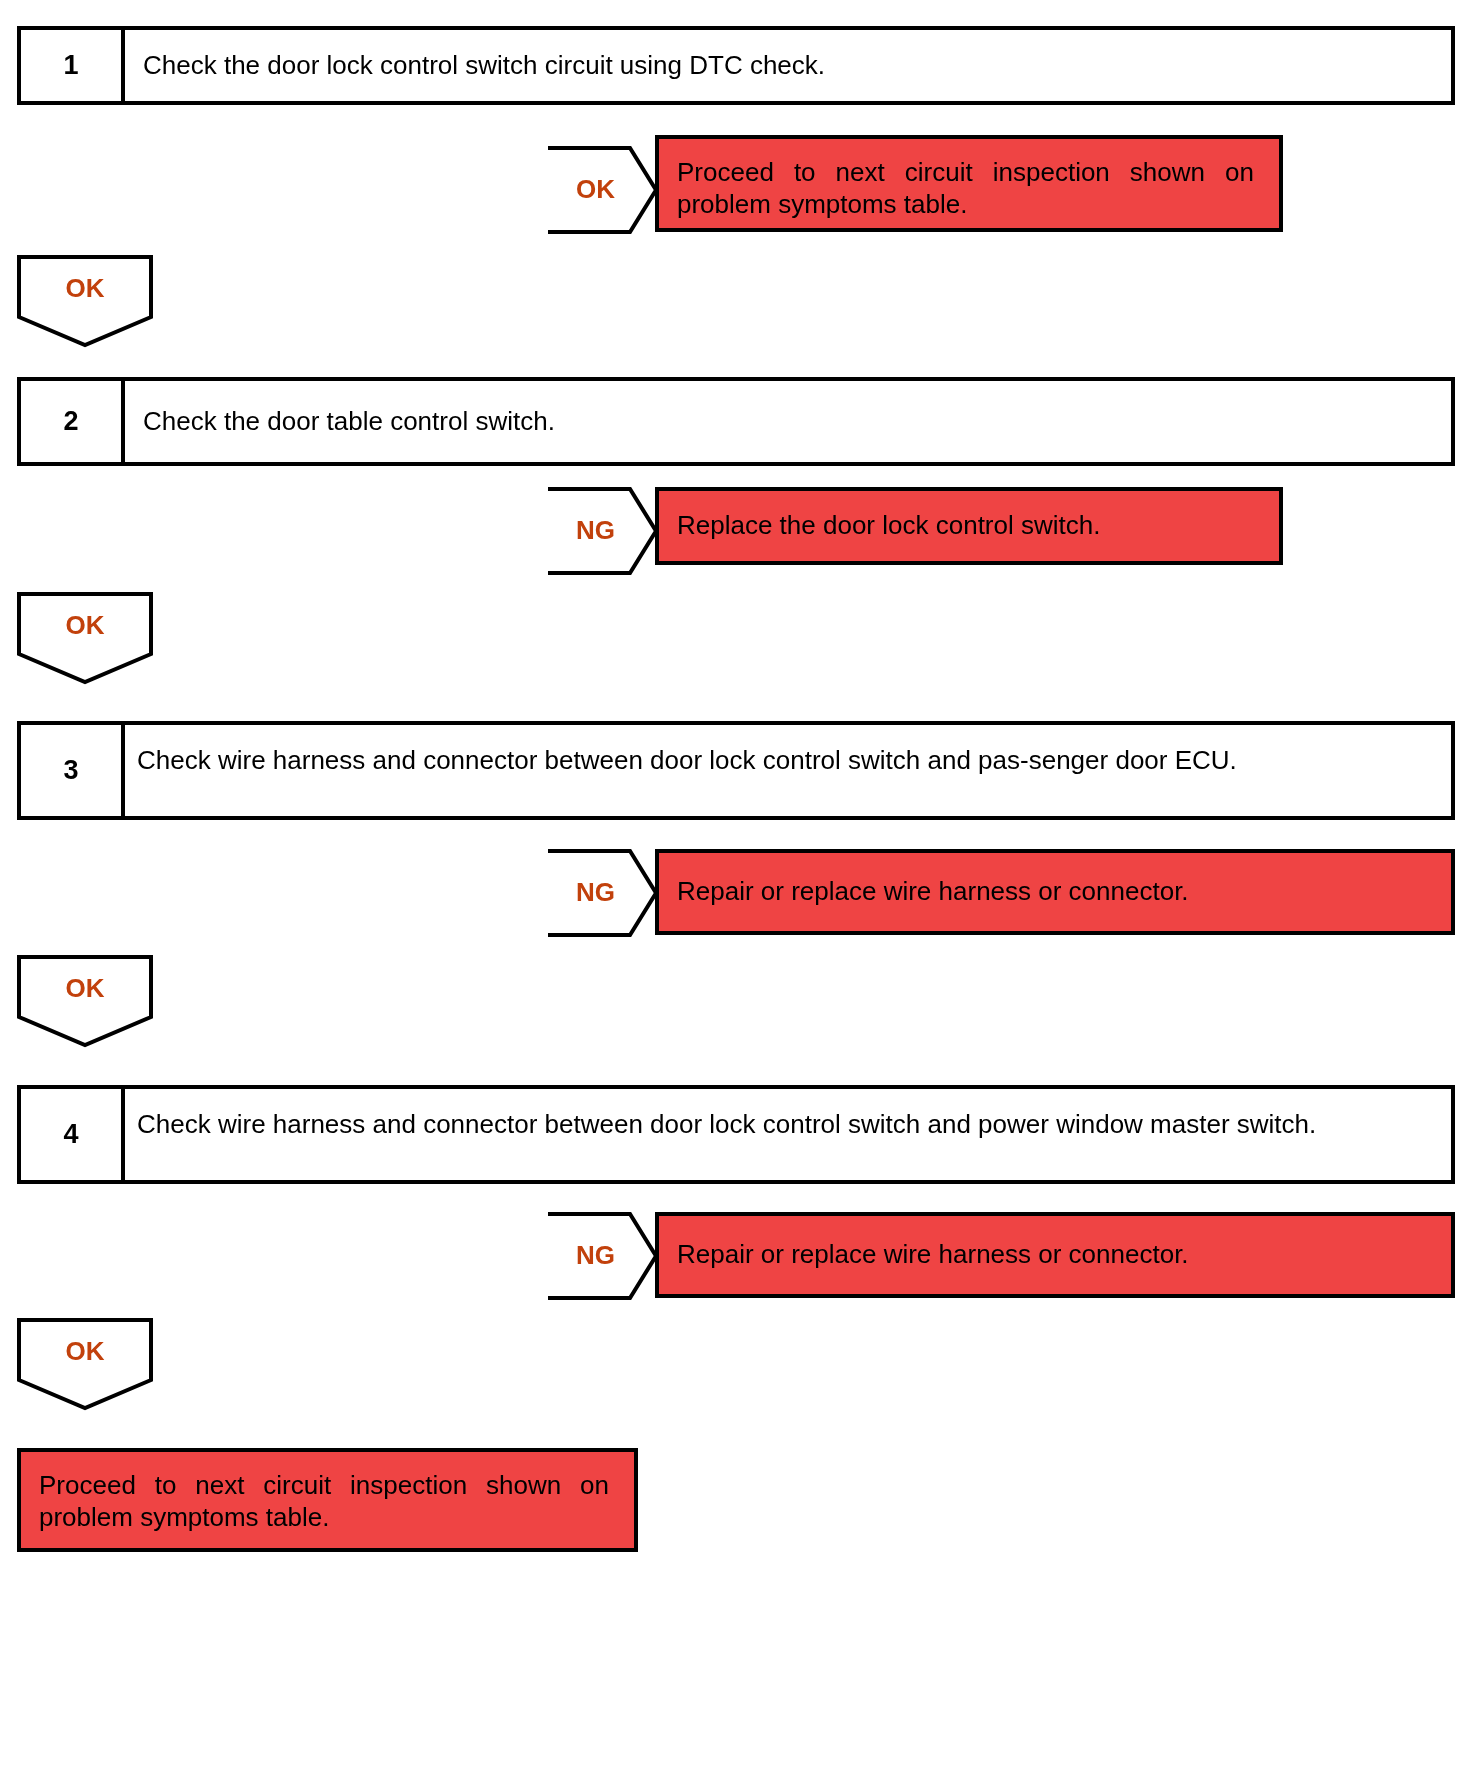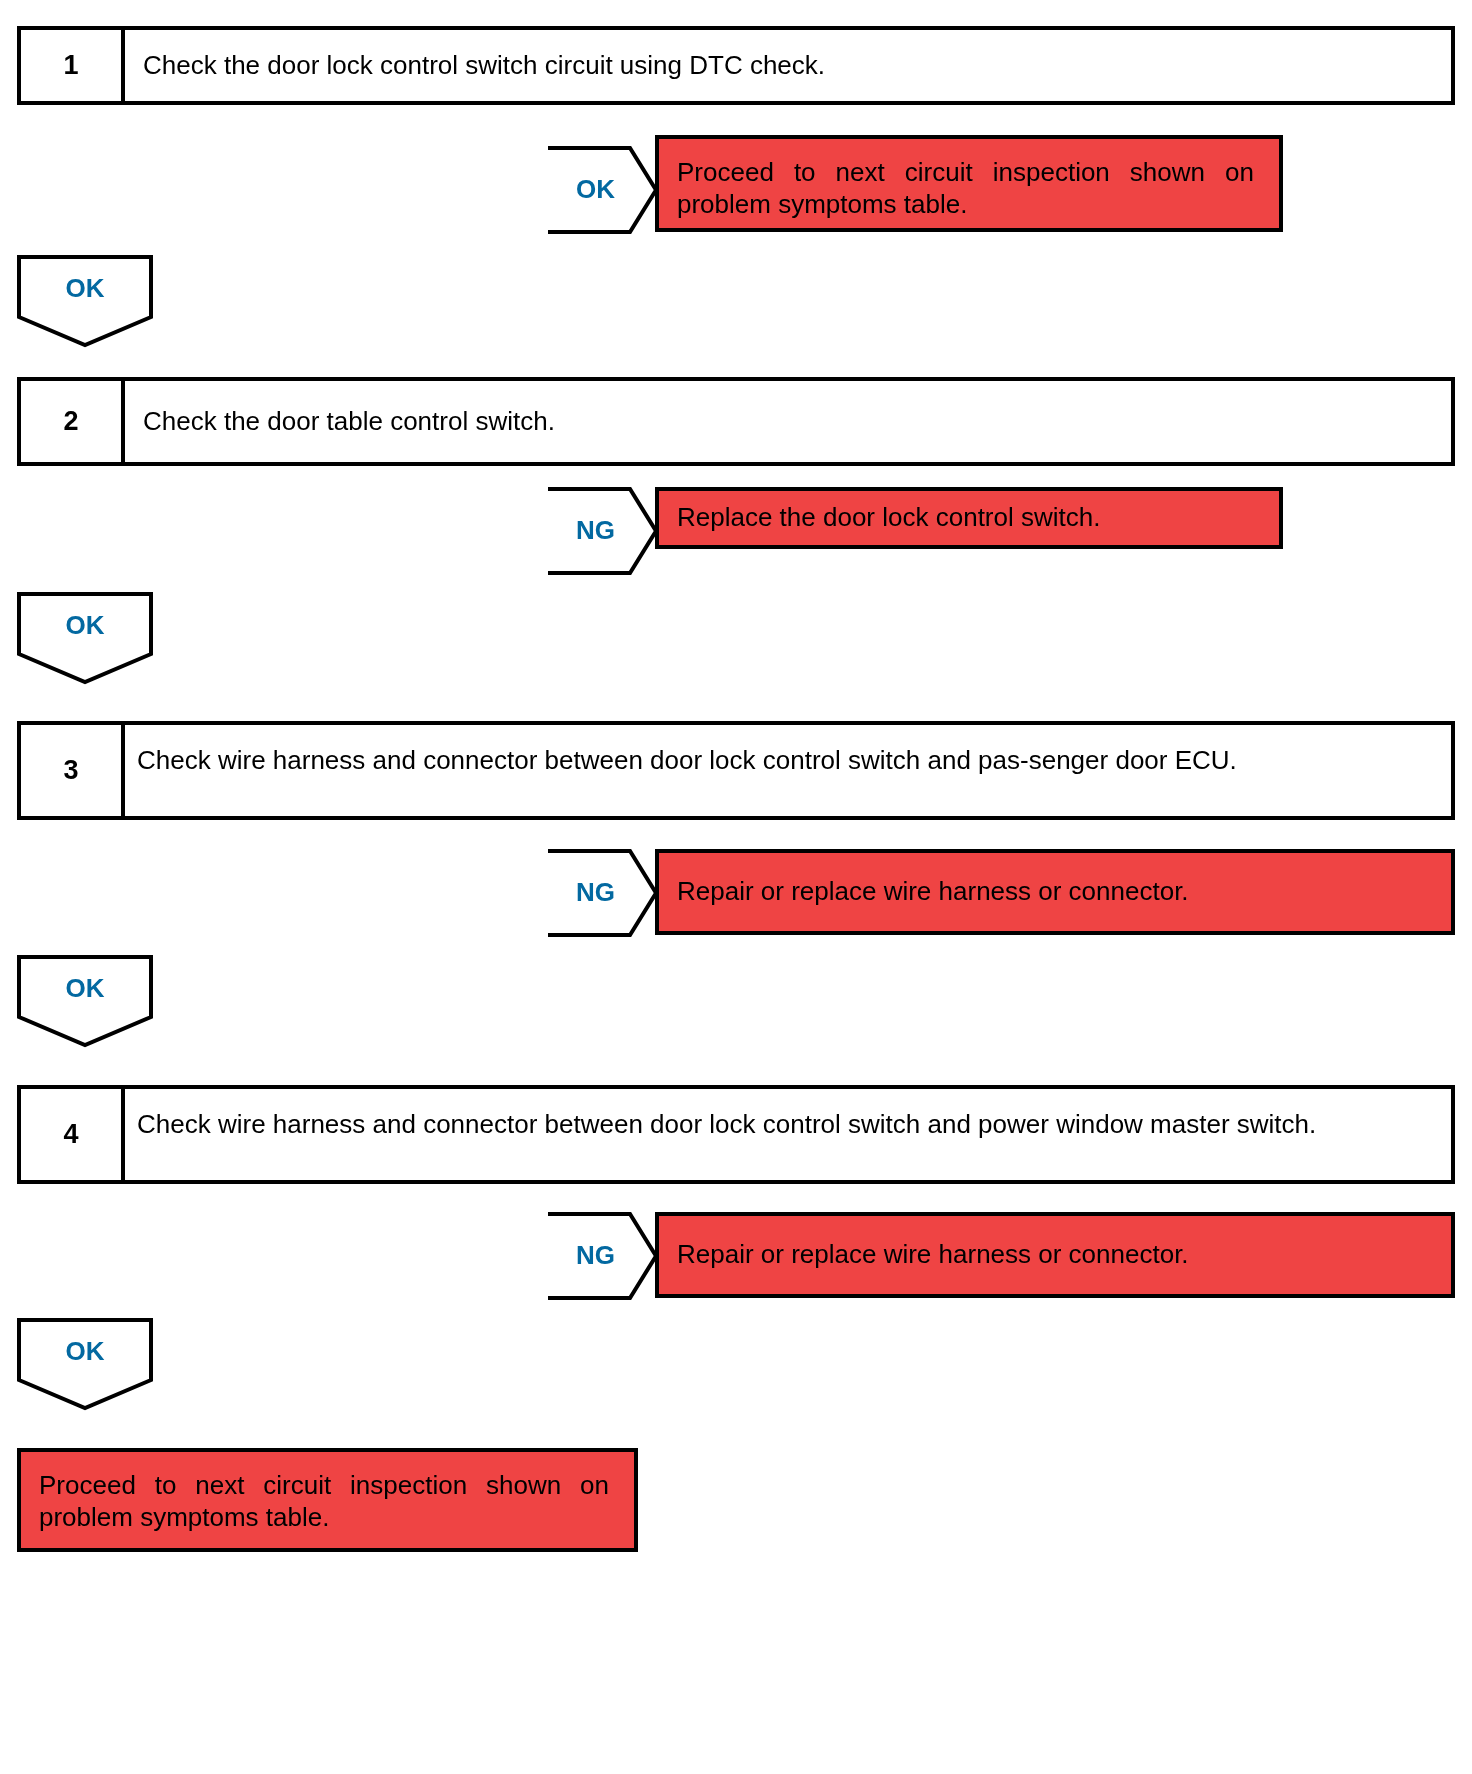--- a/index.html
+++ b/index.html
@@ -47,21 +47,21 @@
     padding:0 25px 0 18px;
     font-size:26px;font-weight:normal;line-height:1.22;color:#000;
   }
   .result.two-line{align-items:flex-start;padding-top:18px;text-align:justify;}
   .result .just{text-align:justify;text-align-last:left;width:100%;}
 
   
   .arrow{
     position:absolute;
     display:flex;align-items:center;
-    font-size:26px;font-weight:bold;color:#0369a1;
+    font-size:26px;font-weight:bold;color:#c2410c;
     box-sizing:border-box;
   }
   .arrow svg{position:absolute;left:0;top:0;overflow:visible;}
   .arrow .lbl{position:relative;z-index:2;}
 
   
   .arrow-right .lbl{padding-left:30px;}
   
   .arrow-down{align-items:flex-start;justify-content:center;}
   .arrow-down .lbl{padding-top:18px;}
@@ -99,21 +99,21 @@
     <div class="step-text">Check the door table control switch.</div>
   </div>
 
   <div class="arrow arrow-right" style="left:546px;top:487px;width:109px;height:86px;">
     <svg width="112" height="88" viewBox="0 0 112 88">
       <path d="M2 2 L84 2 L110 44 L84 86 L2 86" fill="#ffffff" stroke="#000000" stroke-width="4" stroke-linejoin="miter"></path>
     </svg>
     <span class="lbl">NG</span>
   </div>
 
-  <div class="result" style="left:655px;top:487px;width:628px;height:62px;">
+  <div class="result" style="left:655px;top:487px;width:628px;height:78px;">
     <span>Replace the door lock control switch.</span>
   </div>
 
   <div class="arrow arrow-down" style="left:17px;top:592px;width:136px;height:90px;">
     <svg width="140" height="92" viewBox="0 0 140 92">
       <path d="M2 2 L134 2 L134 62 L68 90 L2 62 Z" fill="#ffffff" stroke="#000000" stroke-width="4" stroke-linejoin="miter"></path>
     </svg>
     <span class="lbl">OK</span>
   </div>
 

